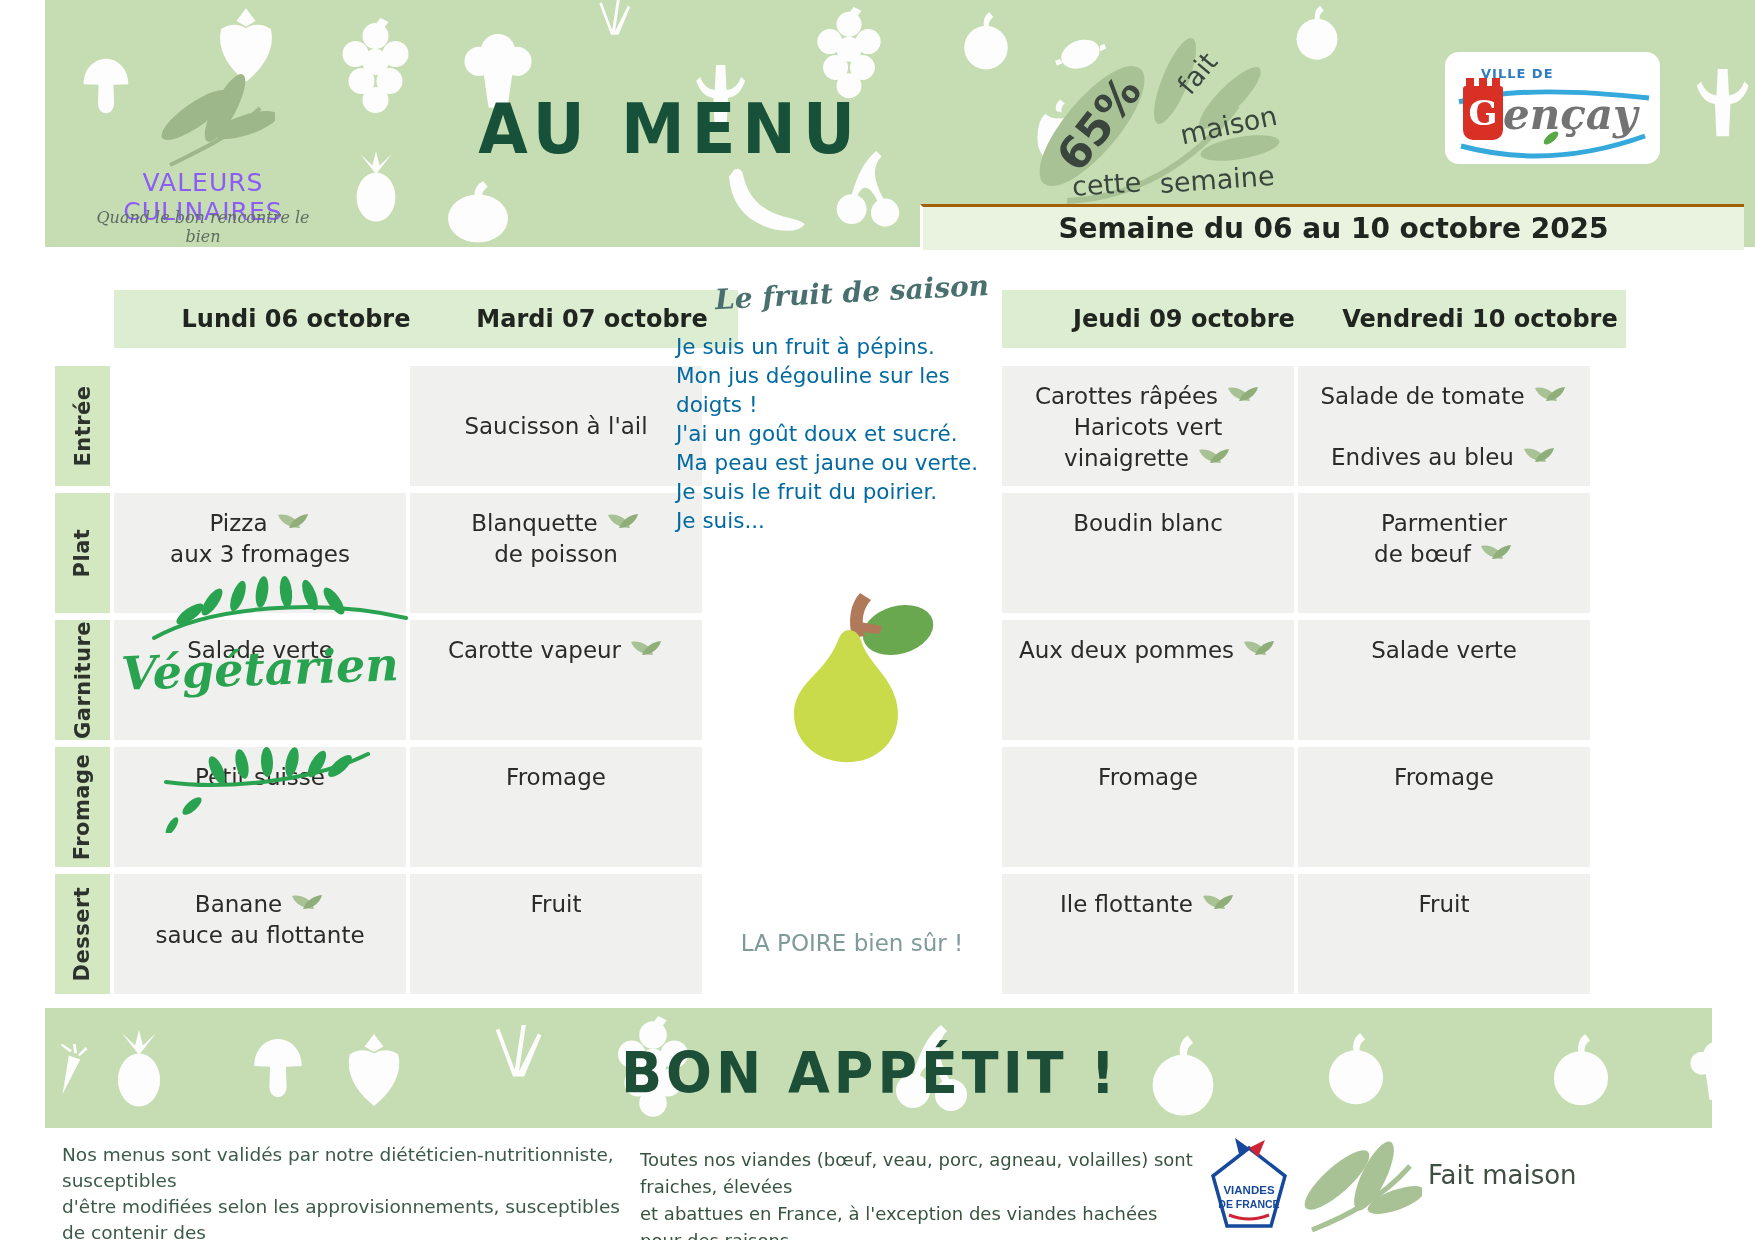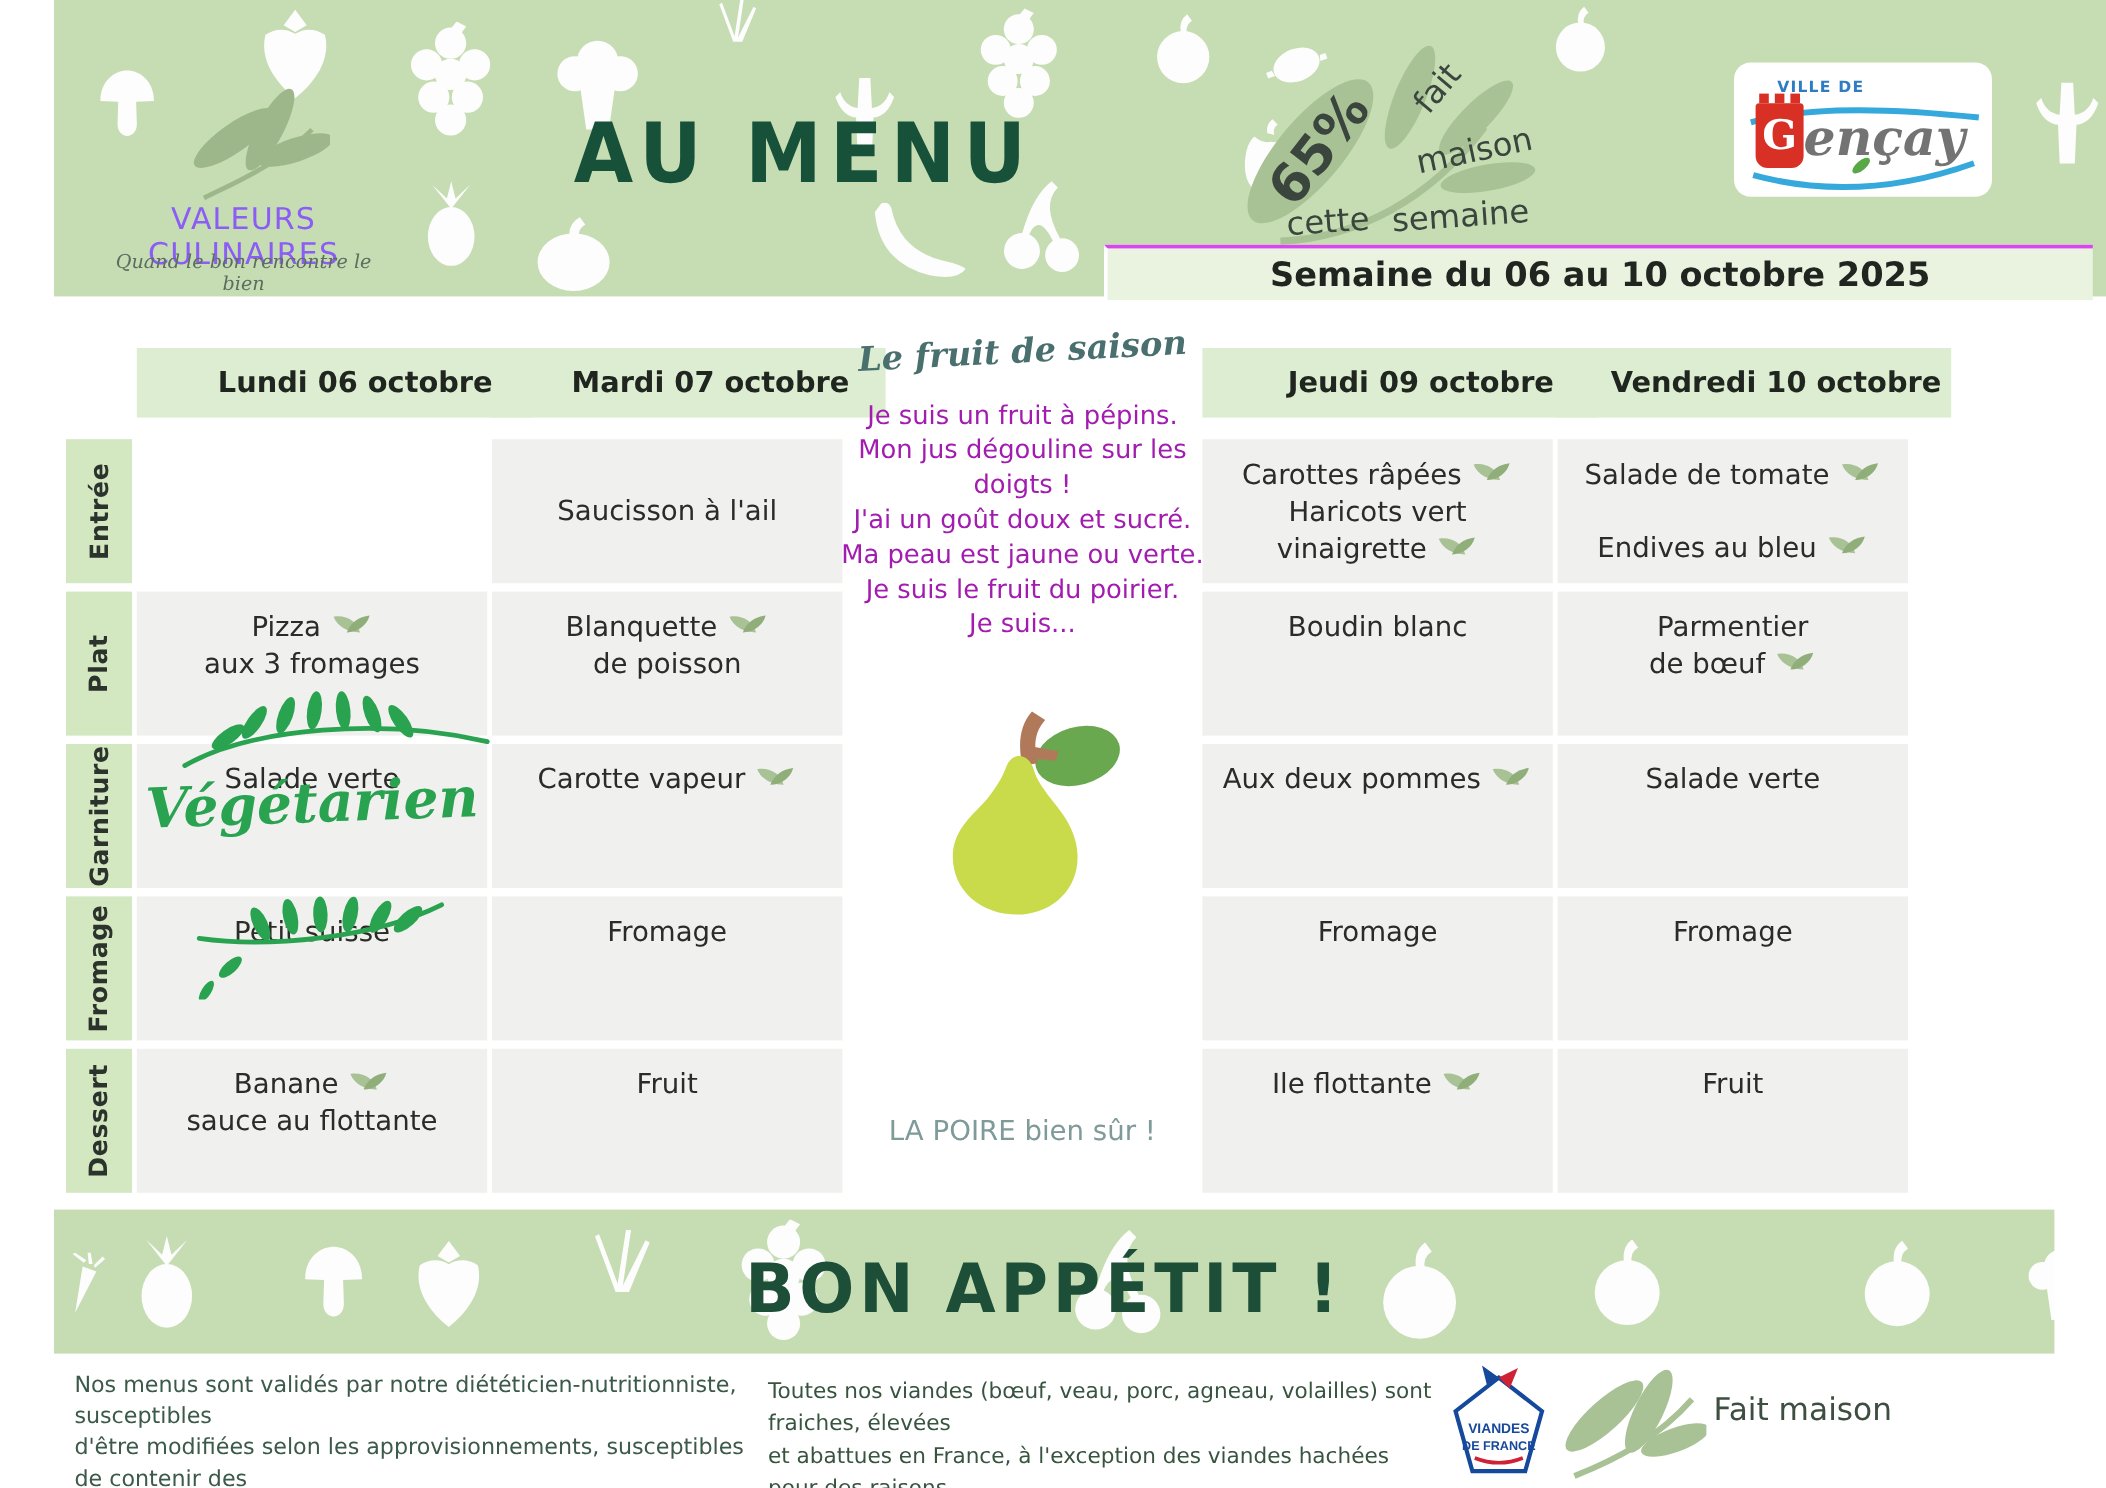--- a/index.html
+++ b/index.html
@@ -39,42 +39,42 @@
   .g-shield{position:relative;display:inline-block;width:40px;height:54px;background:#d93025;
             border-radius:3px 3px 10px 10px;color:#ffffff;font-size:34px;font-weight:bold;
             text-align:center;line-height:54px;font-family:"DejaVu Serif",serif;}
   .g-shield::before{content:"";position:absolute;top:-8px;left:3px;width:8px;height:8px;
             background:#d93025;box-shadow:13px 0 #d93025,26px 0 #d93025;}
   .city-rest{font-family:"DejaVu Serif",serif;font-style:italic;font-weight:bold;
             font-size:42px;color:#737373;line-height:58px;}
 
   
   .week-banner{position:absolute;left:920px;top:204px;width:821px;height:43px;background:#e9f3e0;
-      border-top:3px solid #d946ef;border-left:3px solid #fff;display:flex;align-items:center;
+      border-top:3px solid #a16207;border-left:3px solid #fff;display:flex;align-items:center;
       justify-content:center;font-size:28px;font-weight:bold;color:#20261f;}
 
   
   .hdr{position:absolute;width:292px;height:58px;background:#dcedd2;display:flex;
        align-items:center;justify-content:center;font-size:24px;font-weight:bold;color:#20261f;padding-left:36px;}
   .rowlbl{position:absolute;left:55px;width:55px;height:120px;background:#d3e7c1;
        display:flex;align-items:center;justify-content:center;}
   .rowlbl span{transform:rotate(-90deg);white-space:nowrap;font-size:21px;font-weight:bold;
        color:#2c332c;letter-spacing:.5px;}
   .cell{position:absolute;width:292px;height:120px;background:#f0f0ee;text-align:center;
        padding-top:15px;box-sizing:border-box;font-size:23px;line-height:31px;color:#2b2b28;}
   .cell .gap{margin-top:30px;}
   .leafi{display:inline-block;width:36px;height:22px;vertical-align:-3px;margin-left:7px;}
   .leafi svg{width:100%;height:100%;}
 
   
   .fruit-title{position:absolute;left:706px;top:276px;width:292px;text-align:center;
        font-family:"DejaVu Serif",serif;font-style:italic;font-weight:bold;font-size:28px;
        color:#49706e;transform:rotate(-3deg);}
-  .fruit-riddle{position:absolute;left:700px;top:332px;width:304px;text-align:center;
-       white-space:pre-line;font-size:21.5px;line-height:29px;color:#a21caf;}
+  .fruit-riddle{position:absolute;left:676px;top:332px;width:304px;
+       white-space:pre-line;font-size:21.5px;line-height:29px;color:#0369a1;}
   .pear{position:absolute;left:760px;top:588px;width:185px;height:215px;}
   .fruit-answer{position:absolute;left:706px;top:930px;width:292px;text-align:center;
        font-size:23px;color:#7f9b99;}
 
   
   .veg-label{position:absolute;left:114px;top:642px;width:292px;text-align:center;
        font-family:"DejaVu Serif",serif;font-style:italic;font-weight:bold;font-size:46px;
        color:#2aa351;transform:rotate(-2deg);}
   .branch{position:absolute;}
   .branch svg{width:100%;height:100%;}

